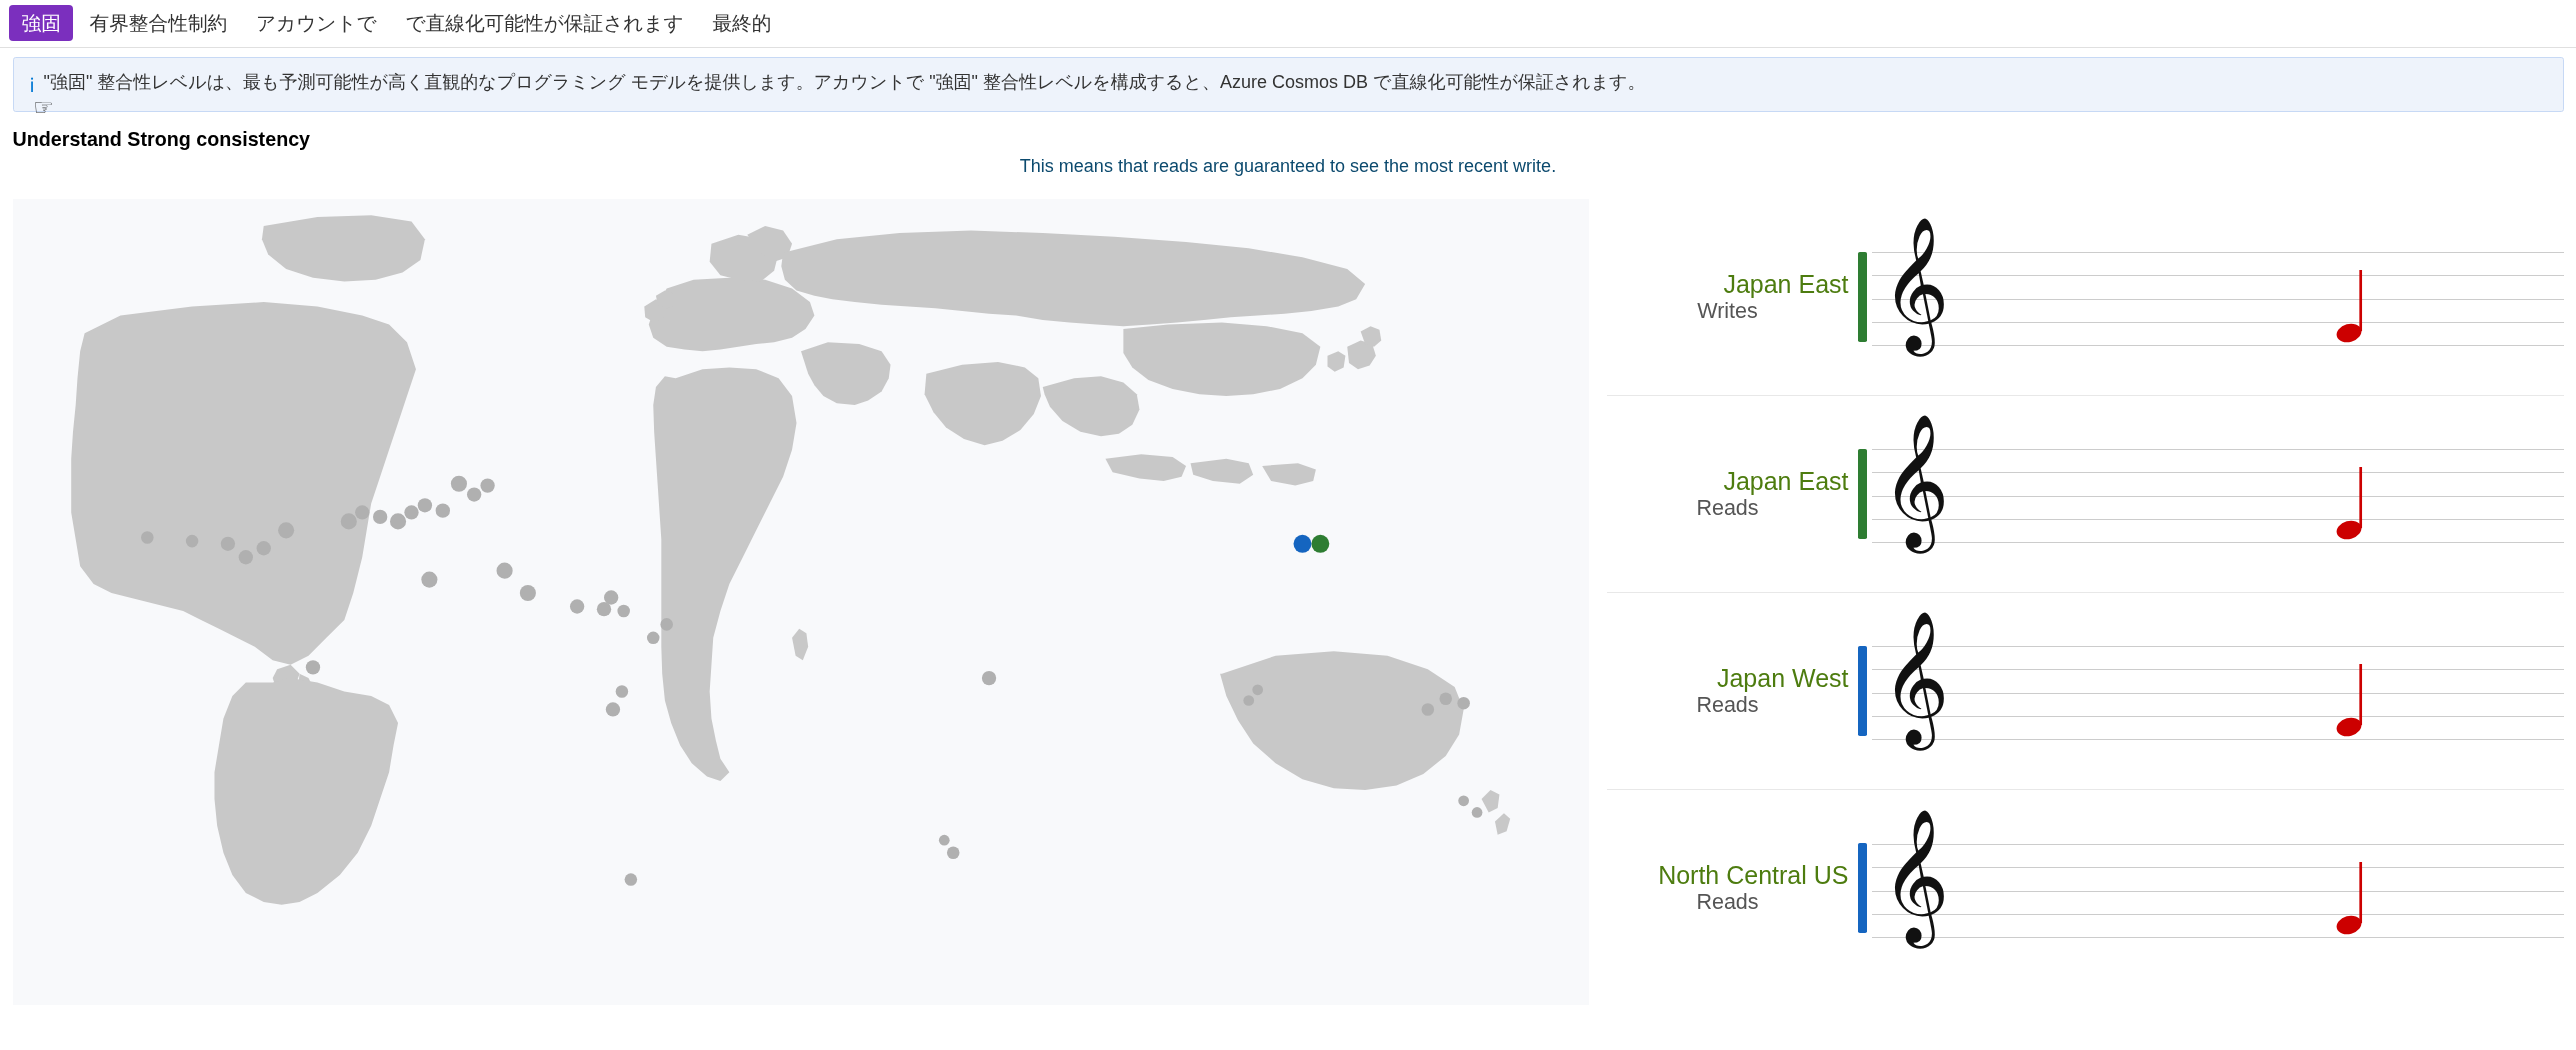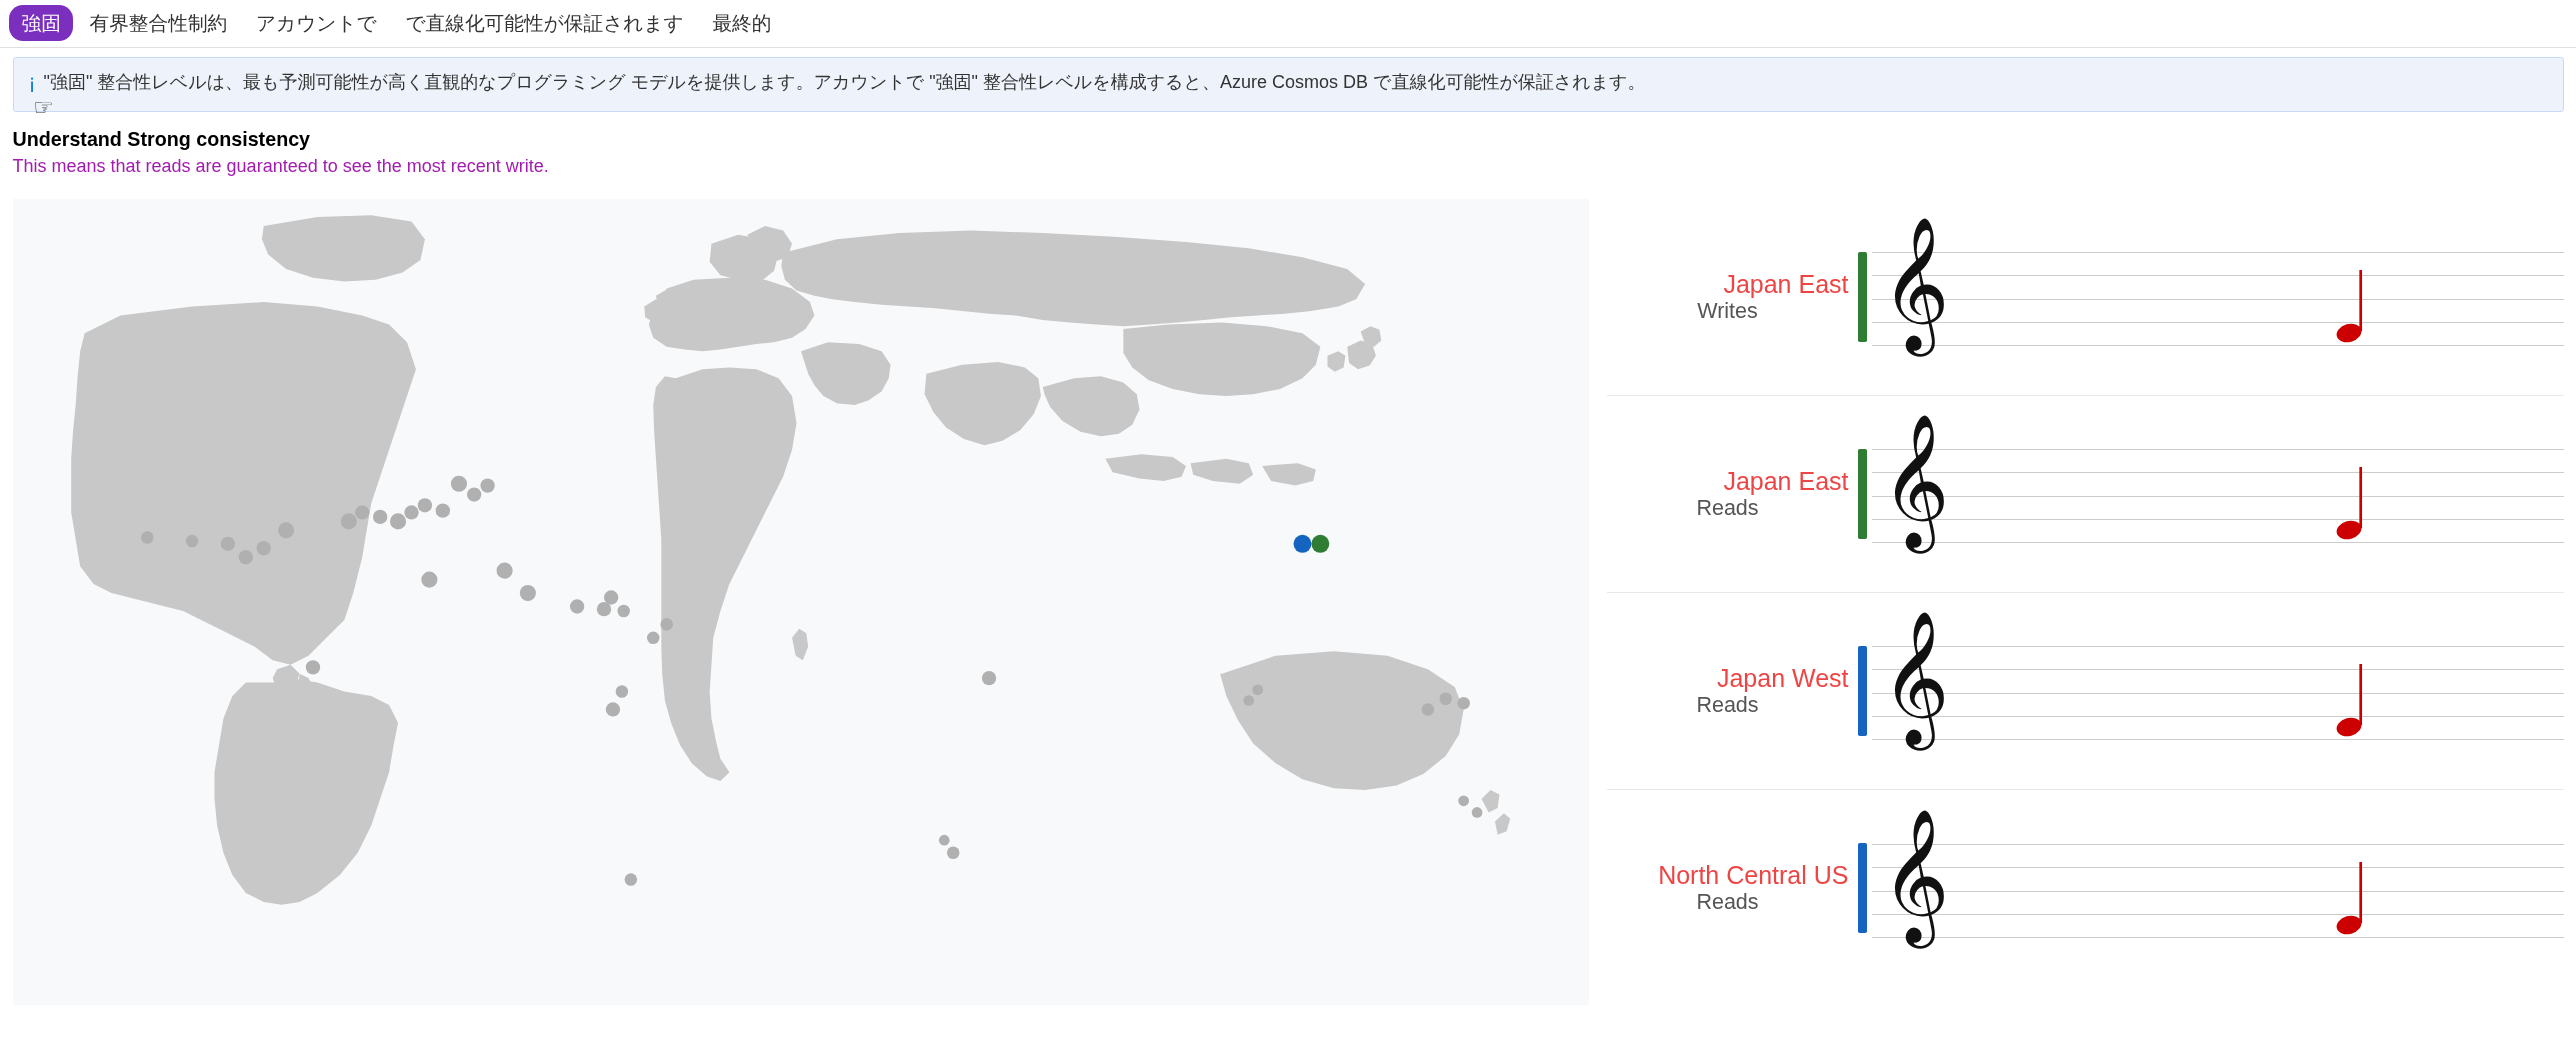--- a/index.html
+++ b/index.html
@@ -19,21 +19,21 @@
       font-size: 19.7px;
       cursor: pointer;
       border-radius: 2.7px;
       color: #333;
       background: transparent;
       border: none;
     }
     .nav-tab.active {
       background: #7B2FBE;
       color: #fff;
-      border-radius: 14px;
+      border-radius: 4px;
     }
 
     
     .info-banner {
       background: #EEF3FB;
       border: 0.9px solid #C7D9F5;
       padding: 12.5px 16px;
       margin: 9px 12.5px;
       border-radius: 2.7px;
       font-size: 18px;
@@ -58,22 +58,23 @@
 
     
     .section-heading {
       font-size: 19.7px;
       font-weight: 600;
       color: #000000;
       margin: 16px 12.5px 5.4px 12.5px;
     }
     .section-subtext {
       font-size: 18px;
-      color: #a21caf;
+      color: #0c4a6e;
       margin: 0 12.5px 12.5px 12.5px;
+      text-align: center;
     }
 
     
     .main-content {
       display: flex;
       flex-direction: row;
       padding: 9px 12.5px;
       gap: 0;
     }
 
@@ -109,21 +110,21 @@
     }
     .music-row:last-child { border-bottom: none; }
 
     .region-label {
       text-align: right;
       min-width: 251px;
       padding-right: 9px;
     }
     .region-name {
       font-size: 25px;
-      color: #ef4444;
+      color: #4d7c0f;
       font-weight: 500;
       display: block;
     }
     .region-type {
       font-size: 21.5px;
       color: #555;
       display: block;
       text-align: center;
     }
 

